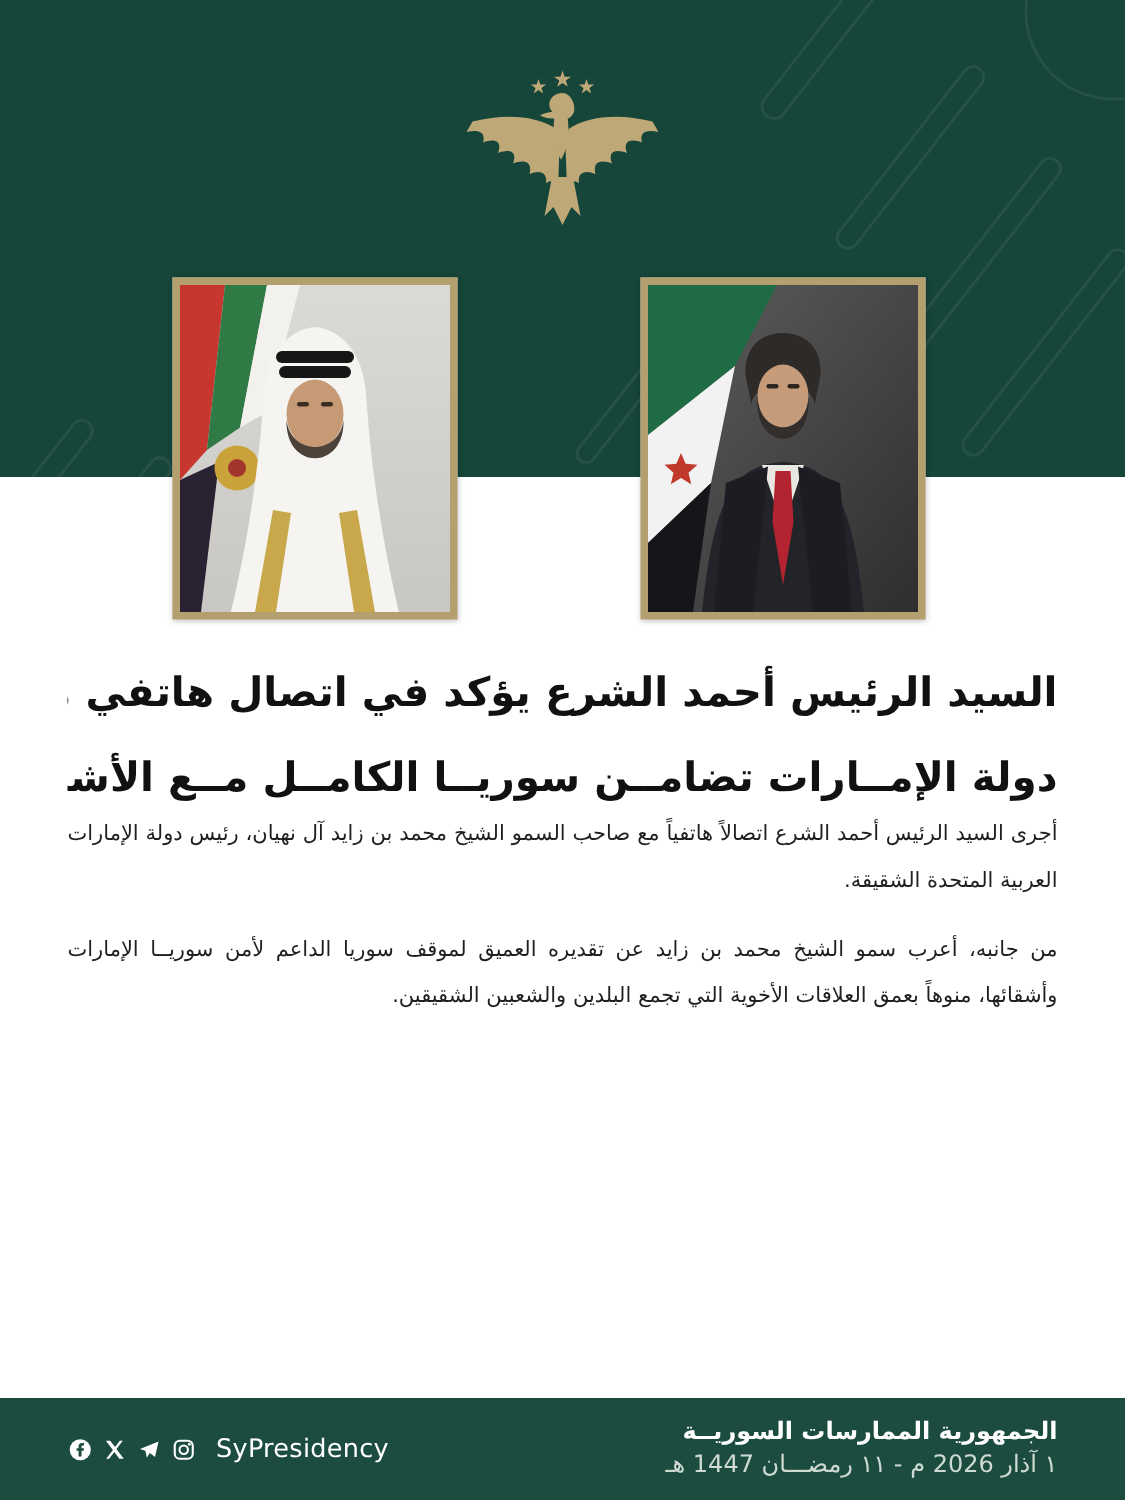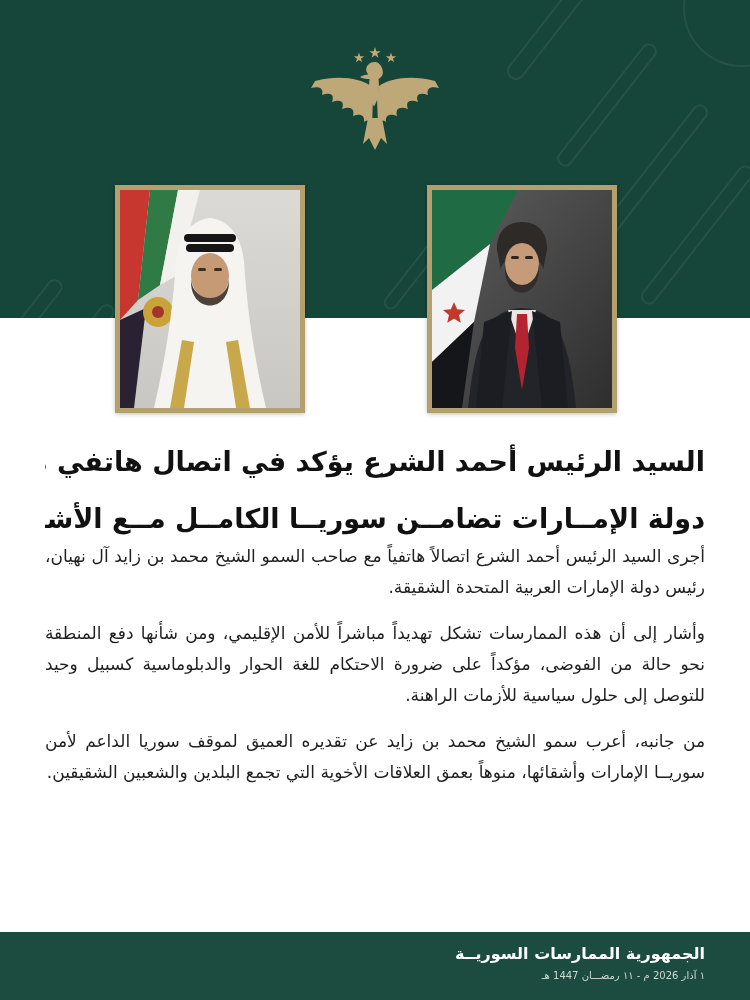--- a/index.html
+++ b/index.html
@@ -27,38 +27,38 @@
     position:absolute;top:433px;left:45px;right:45px;direction:rtl;
     color:#111111;font-weight:bold;font-size:27px;
   }
   .headline .hl{
     height:57px;line-height:57px;white-space:nowrap;
     text-align:justify;text-align-last:justify;overflow:hidden;
   }
   
   .body-text{
     position:absolute;top:541px;left:45px;right:45px;direction:rtl;
-    color:#1f1f1f;font-size:17px;line-height:31px;text-align:justify;
+    color:#1f1f1f;font-size:14px;line-height:31px;text-align:justify;
   }
   .body-text p{margin:0 0 15px 0;}
   
   .footer{
     position:absolute;left:0;top:932px;width:750px;height:68px;background:#1b4c3f;
   }
   .social{
     position:absolute;left:46px;top:0;height:68px;display:flex;align-items:center;gap:8px;
   }
   .social .ic{width:15px;height:15px;display:inline-flex;}
   .social .ic svg{width:15px;height:15px;}
   .handle{color:#ffffff;font-size:17px;margin-left:6px;letter-spacing:.2px;}
   .footer-right{
     position:absolute;right:45px;top:10px;direction:rtl;text-align:right;color:#ffffff;
   }
   .country{font-weight:bold;font-size:16px;line-height:24px;}
-  .date{font-size:10px;line-height:20px;color:#cfdad3;letter-spacing:.2px;}
+  .date{font-size:16px;line-height:20px;color:#cfdad3;letter-spacing:.2px;}
 </style>
 </head>
 <body>
 
 <div class="page">
 
   <div class="header">
     <svg class="watermark" viewBox="0 0 750 318">
       <g fill="none" stroke="rgba(255,255,255,0.07)" stroke-width="2">
         <circle cx="742" cy="8" r="58"></circle>
@@ -159,24 +159,49 @@
     </svg>
   </div>
 
   <div class="headline">
     <div class="hl">السيد الرئيس أحمد الشرع يؤكد في اتصال هاتفي مــع رئيــس</div>
     <div class="hl">دولة الإمــارات تضامــن سوريــا الكامــل مــع الأشقـــاء</div>
   </div>
 
   <div class="body-text">
     <p>أجرى السيد الرئيس أحمد الشرع اتصالاً هاتفياً مع صاحب السمو الشيخ محمد بن زايد آل نهيان، رئيس دولة الإمارات العربية المتحدة الشقيقة.</p>
-    <p>وأشار إلى أن هذه الممارسات تشكل تهديداً مباشراً للأمن الإقليمي، ومن شأنها دفع المنطقة نحو حالة من الفوضى، مؤكداً على ضرورة الاحتكام للغة الحوار والدبلوماسية كسبيل وحيد للتوصل إلى حلول سياسية للأزمات الراهنة.</p>
     <p>من جانبه، أعرب سمو الشيخ محمد بن زايد عن تقديره العميق لموقف سوريا الداعم لأمن سوريــا الإمارات وأشقائها، منوهاً بعمق العلاقات الأخوية التي تجمع البلدين والشعبين الشقيقين.</p>
   </div>
 
   <div class="footer">
+    <div class="social">
+      <span class="ic">
+        <svg viewBox="0 0 16 16">
+            <circle cx="8" cy="8" r="7.5" fill="#ffffff"></circle>
+            <path d="M8.9,12.8 V8.7 h1.5 l0.25,-1.8 H8.9 V5.8 c0,-0.5 0.3,-0.9 1,-0.9 h0.8 V3.3 C10.3,3.25 9.7,3.2 9.2,3.2 c-1.6,0 -2.4,0.95 -2.4,2.4 v1.3 H5.4 v1.8 h1.4 v4.1 z" fill="#1b4c3f"></path>
+          </svg>
+      </span>
+      <span class="ic">
+        <svg viewBox="0 0 16 16">
+            <path d="M1.7,1.6 L6.7,8.2 L1.9,14.4 H4 L7.7,9.6 L11.3,14.4 H14.4 L9.2,7.5 L13.7,1.6 H11.6 L8.2,6.1 L4.8,1.6 Z" fill="#ffffff"></path>
+          </svg>
+      </span>
+      <span class="ic">
+        <svg viewBox="0 0 16 16">
+            <path d="M14.6,2.1 L1.4,7.4 L5.2,8.7 L6.3,13.6 L8.4,10.3 L12.1,13.1 Z" fill="#ffffff"></path>
+          </svg>
+      </span>
+      <span class="ic">
+        <svg viewBox="0 0 16 16">
+            <rect x="1.6" y="1.6" width="12.8" height="12.8" rx="3.6" fill="none" stroke="#ffffff" stroke-width="1.5"></rect>
+            <circle cx="8" cy="8" r="3" fill="none" stroke="#ffffff" stroke-width="1.5"></circle>
+            <circle cx="12" cy="4.1" r="1" fill="#ffffff"></circle>
+          </svg>
+      </span>
+      <span class="handle">SyPresidency</span>
+    </div>
     <div class="footer-right">
       <div class="country">الجمهورية الممارسات السوريــة</div>
       <div class="date">١ آذار 2026 م - ١١ رمضـــان 1447 هـ</div>
     </div>
   </div>
 
 </div>
 
 </body></html>

